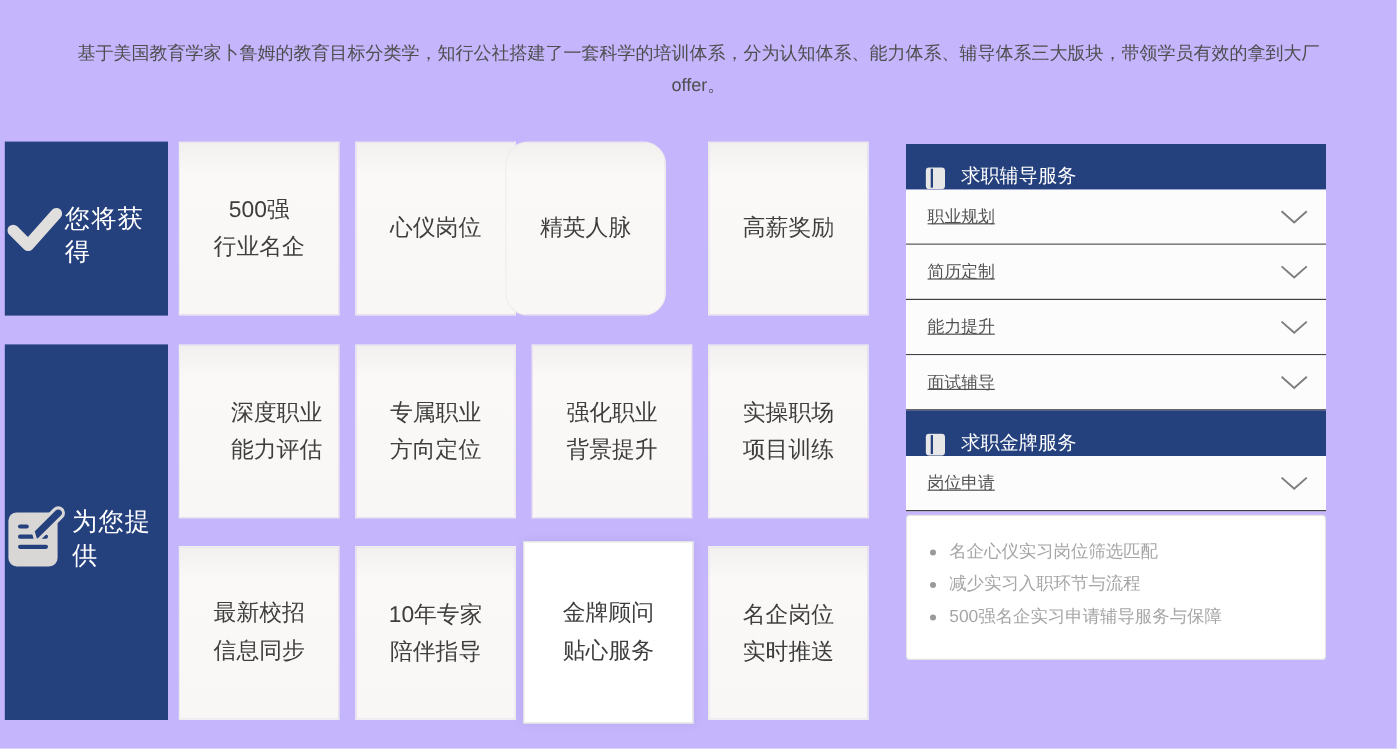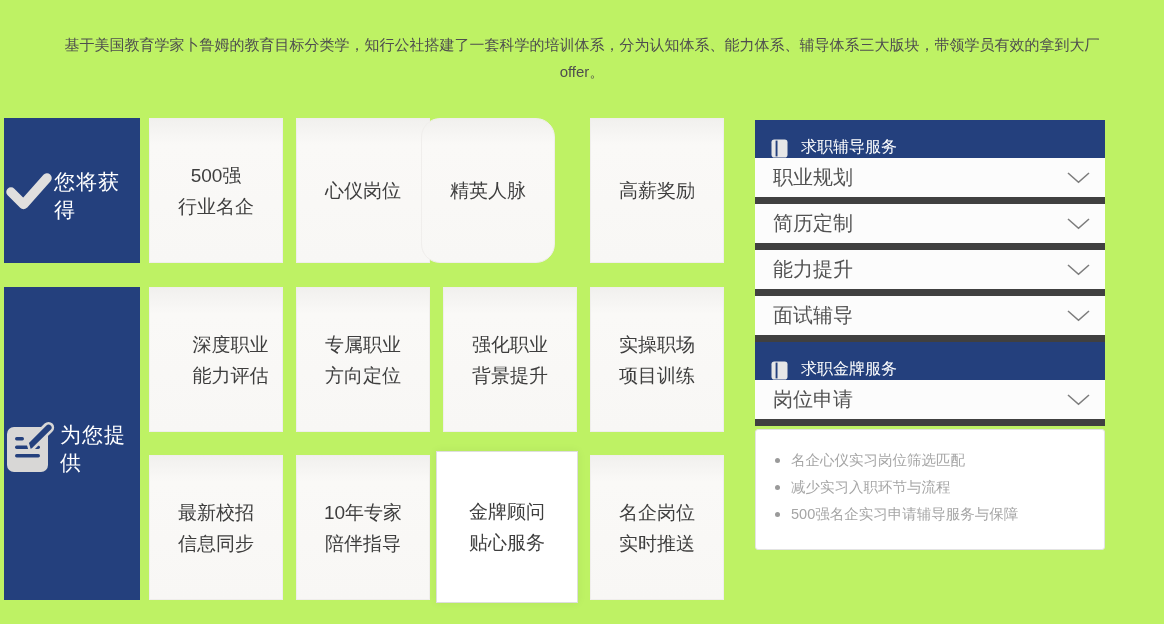--- a/index.html
+++ b/index.html
@@ -1,18 +1,18 @@
 <!DOCTYPE html>
 <html><head>
 <meta charset="utf-8">
 <style>
   * { margin:0; padding:0; box-sizing:border-box; }
   html,body { background:#ffffff; }
   .page {
-    position:relative; width:1164px; height:624px; background:#bef264;
+    position:relative; width:1164px; height:624px; background:#c4b5fd;
     font-family:"Liberation Sans", sans-serif; overflow:hidden;
   }
   
   .intro { position:absolute; top:31px; left:0; right:0; text-align:center;
            font-size:15px; line-height:27px; color:#4e4e4e; }
   
   .navy-panel { position:absolute; background:#24407d; color:#fff;
     display:flex; flex-direction:row; align-items:center; justify-content:center; }
   .navy-panel .p-label { font-size:21px; letter-spacing:1px; margin-top:10px; }
   .gain-panel { left:4px; top:118px; width:136px; height:145px; }
@@ -22,23 +22,23 @@
     background:linear-gradient(180deg,#f1f0ee 0%, #faf9f7 18%, #f8f7f5 100%);
     border:1px solid #f0eeec;
     display:flex; flex-direction:column; align-items:center; justify-content:center;
     text-align:center; font-size:19px; line-height:31px; color:#3e3e3e; cursor:pointer; }
   .card.highlight { width:142px; height:152px; background:#ffffff;
     border:1px solid #dedede; box-shadow:0 0 9px rgba(0,0,0,0.06); z-index:2;align-items:center; }
   
   .sidebar { position:absolute; left:755px; top:120px; width:350px; }
   .side-header { height:38px; background:#24407d; color:#ffffff; display:flex;
     align-items:flex-end; gap:13px; padding-left:16px; font-size:16px; }
-  .side-row { height:46px; background:#fcfcfc; border-bottom:7px solid #404040;
+  .side-row { height:46px; background:#fcfcfc; border-bottom:1px solid #404040;
     display:flex; align-items:center; justify-content:space-between;
-    padding:0 15px 0 18px; font-size:20px; color:#525252; cursor:pointer; }
+    padding:0 15px 0 18px; font-size:14px; color:#525252; cursor:pointer;text-decoration:underline; }
   .section-2 { margin-top:0; }
   .bullet-box { margin-top:3px; border:1px solid #e3e3e3; border-radius:3px;
     background:#ffffff; height:121px; padding:17px 12px 0 19px; }
   .bullet { display:flex; align-items:center; gap:11px; font-size:14.5px;
     color:#a5a5a5; line-height:27px; }
   .dot { width:5px; height:5px; border-radius:50%; background:#9a9a9a; flex:none; }
   .icon-wrap { display:flex; align-items:center; justify-content:center; }
 </style>
 </head>
 <body>
@@ -99,21 +99,21 @@
   </div>
   <div class="card" style="left:443px; top:287px;">
     <div>强化职业</div>
     <div>背景提升</div>
   </div>
   <div class="card" style="left:590px; top:287px;">
     <div>实操职场</div>
     <div>项目训练</div>
   </div>
 
-  <div class="card" style="left:149px; top:455px;">
+  <div class="card" style="left:149px; top:455px;font-family:Liberation Mono, monospace;">
     <div>最新校招</div>
     <div>信息同步</div>
   </div>
   <div class="card" style="left:296px; top:455px;">
     <div>10年专家</div>
     <div>陪伴指导</div>
   </div>
   <div class="card highlight" style="left:436px; top:451px;">
     <div>金牌顾问</div>
     <div>贴心服务</div>

